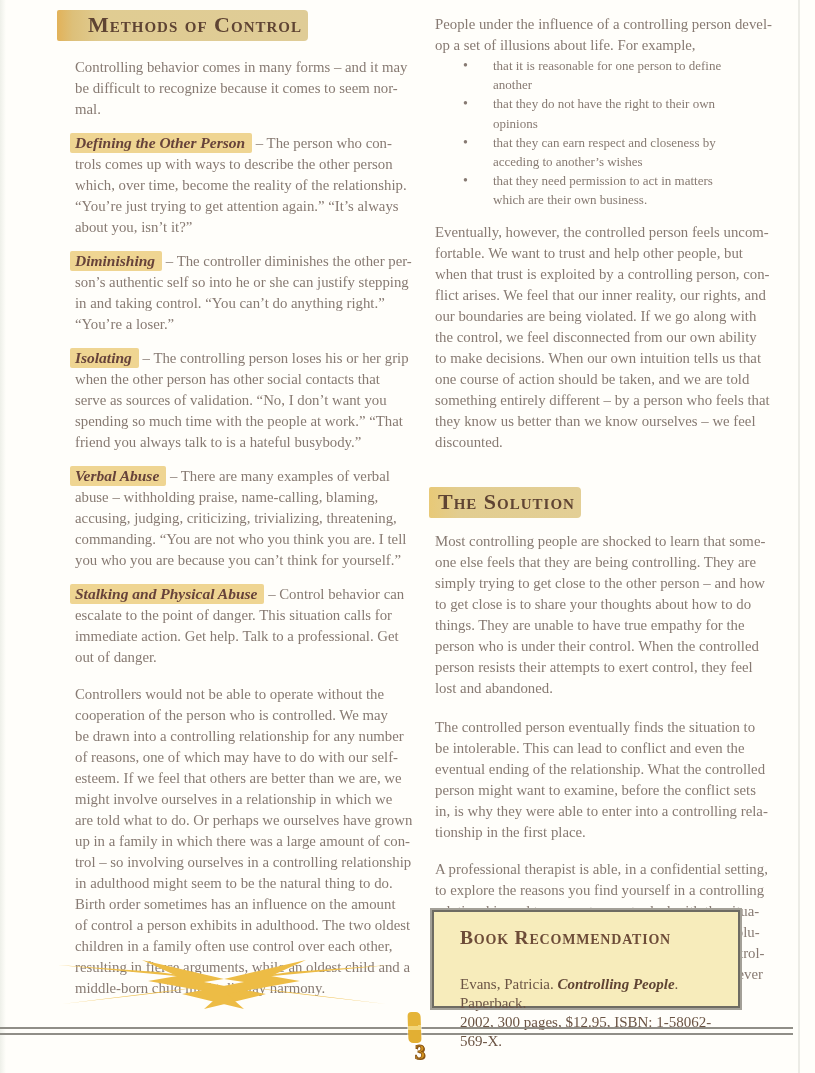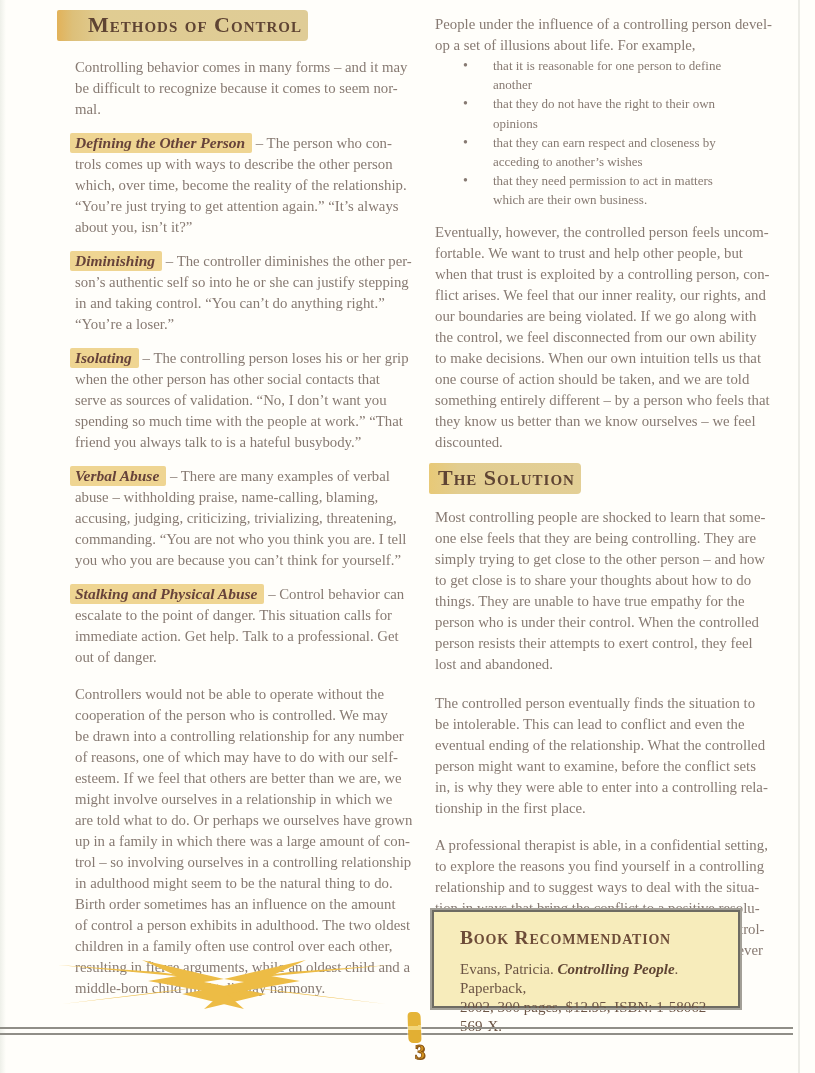--- a/index.html
+++ b/index.html
@@ -37,20 +37,21 @@
     background:linear-gradient(90deg,#e2b259 0px,#ddc07a 16px,#e0cc92 45px,#dfcc97);
     padding:2px 6px 3px 31px;
     margin-left:-18px;
     border-radius:2px 4px 4px 2px;
     font-family:Liberation Serif, serif;
   }
   .h-major.right{
     padding-left:9px;
     margin-left:-6px;
     background:linear-gradient(90deg,#e8c977 0px,#e2cd90 30px,#e3cf96);
+    margin-top:24px;
   }
   .subsection{margin:0 0 12px 0;}
   .subsection.tight{margin-bottom:16px;}
   .subhead{
     font-weight:bold;font-style:italic;
     font-size:15.5px;
     color:#67433a;
     background:#efd592;
     padding:1px 7px 2px 5px;
     margin-left:-5px;
@@ -73,21 +74,21 @@
     padding:15px 18px 12px 26px;
   }
   .book-title{
     font-variant:small-caps;
     font-weight:600;
     font-size:19.5px;
     letter-spacing:0.8px;
     color:#6d4c38;
   }
   .book-cite{
-    margin-top:11px;
+    margin-top:26px;
     color:#6b5444;
     font-size:15px;
     line-height:19px;
     white-space:pre-line;
   }
   .book-cite .cite-title{font-weight:bold;font-style:italic;color:#5f4433;}
 
   .footer-rule{
     position:absolute;left:0;top:1027px;width:793px;height:4px;
     border-top:2px solid #908e87;

